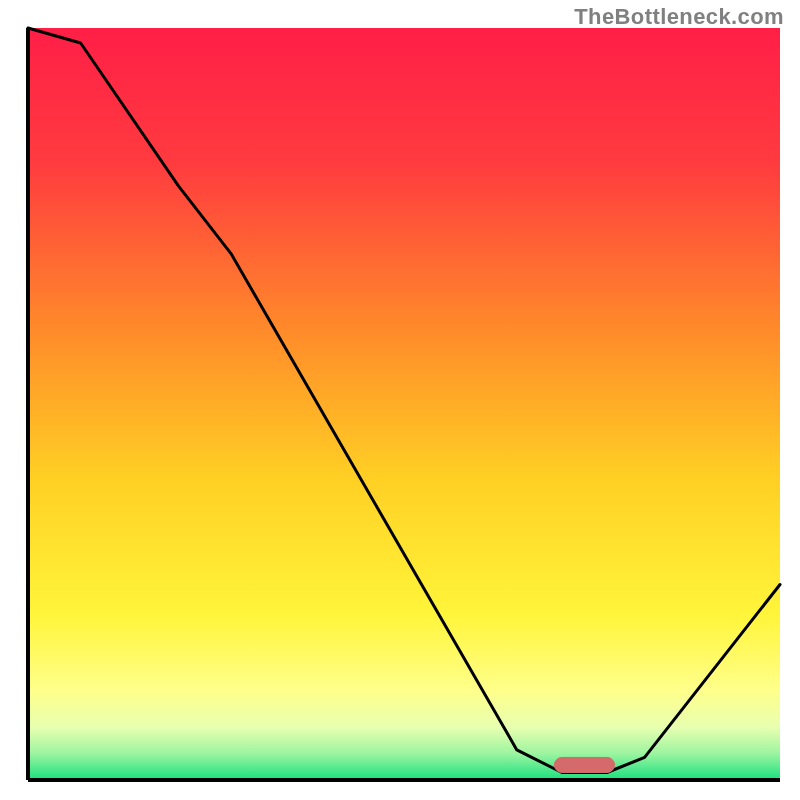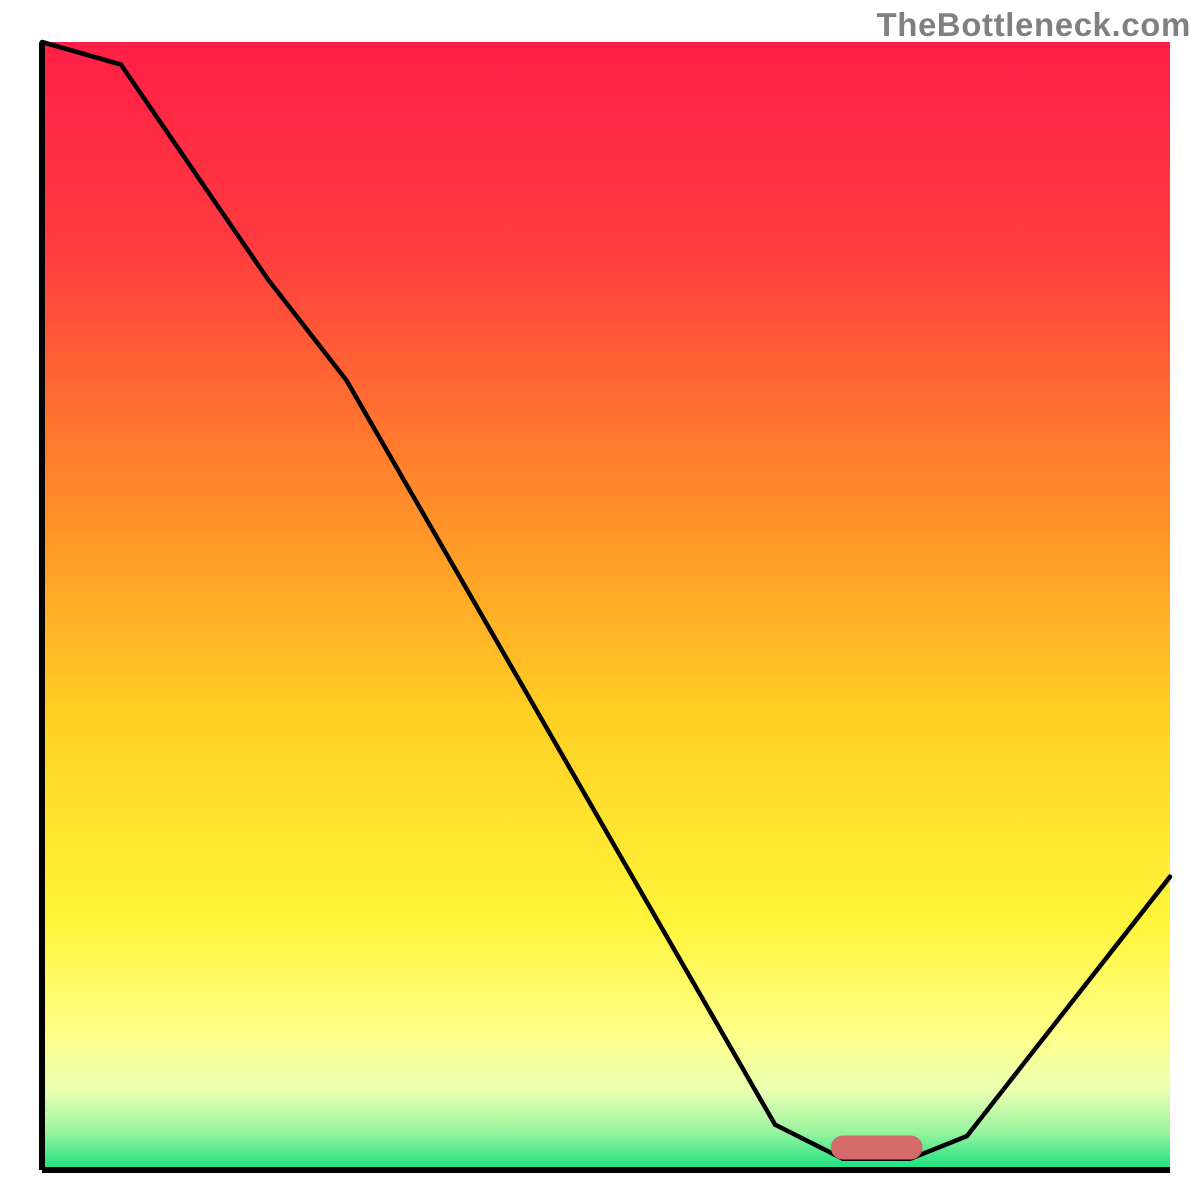--- a/index.html
+++ b/index.html
@@ -11,21 +11,21 @@
     font-family: Arial, Helvetica, sans-serif;
   }
   .wrap {
     position: relative;
     width: 800px;
     height: 800px;
   }
   .watermark {
     position: absolute;
     top: 4px;
-    right: 6px;
+    right: 16px;
     font-size: 22px;
     font-weight: 600;
     color: #808080;
     letter-spacing: 0.4px;
     margin-left: 16px;
   }
 </style>
 </head>
 <body>
 <div class="wrap">

